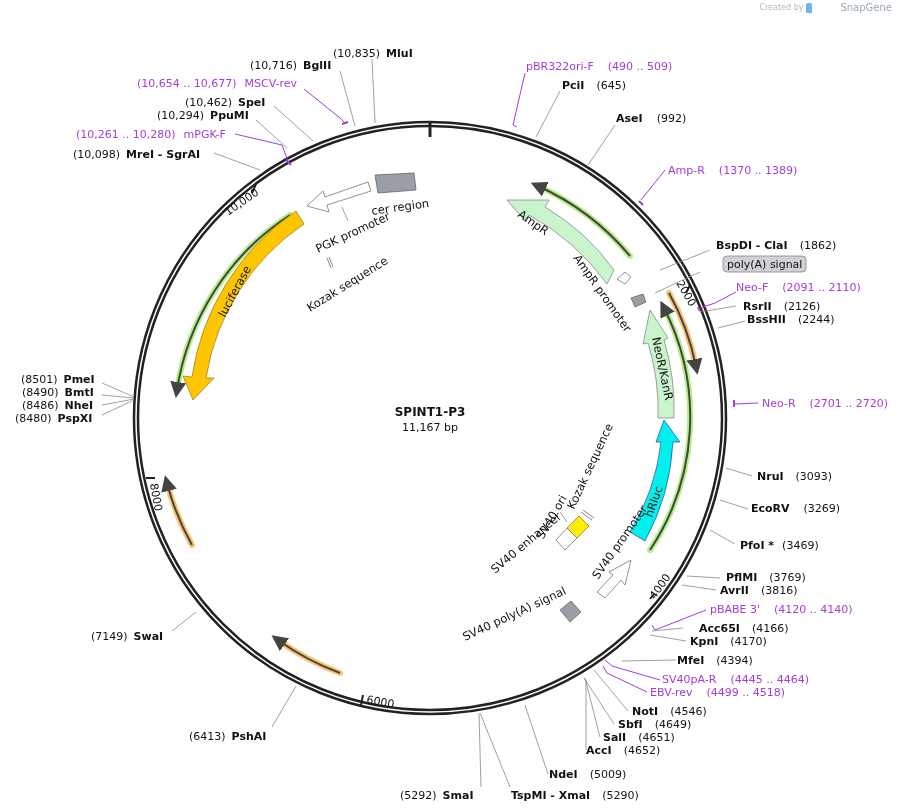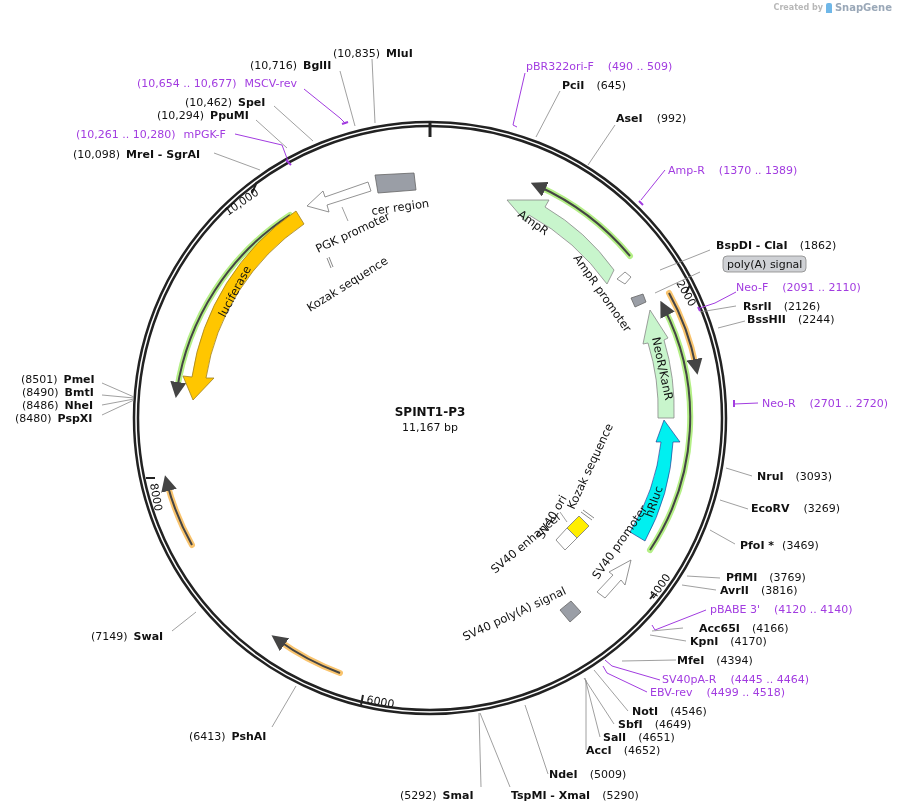--- a/index.html
+++ b/index.html
@@ -3,22 +3,22 @@
 <meta charset="utf-8">
 <style>
   html, body { margin: 0; padding: 0; background: #ffffff; }
   body { width: 902px; height: 812px; position: relative; overflow: hidden; font-family: "DejaVu Sans", sans-serif; }
   #map { position: absolute; left: 0; top: 0; width: 902px; height: 812px; }
   .lbl { font-family: "DejaVu Sans", sans-serif; font-size: 11px; fill: #111; }
   .enz { font-weight: bold; }
   .pos { font-weight: normal; }
   .primer { fill: #a23ce0; font-size: 11px; font-family: "DejaVu Sans", sans-serif; }
   .feat-lbl { font-size: 11.5px; fill: #111; font-family: "DejaVu Sans", sans-serif; }
-  .credit { position: absolute; right: 10px; top: 2px; font-size: 8px; color: #b8b8b8; font-family: "DejaVu Sans", sans-serif; display: flex; align-items: center; gap: 3px; font-weight: bold; }
-  .credit .sg { color: #9aa8b8; font-size: 10px; }
+  .credit { position: absolute; right: 10px; top: 2px; font-size: 8px; color: #b8b8b8; font-family: "DejaVu Sans", sans-serif; display: flex; align-items: center; gap: 3px; }
+  .credit .sg { color: #9aa8b8; font-size: 10px; margin-left: 25px; }
   .credit .logo { width: 6px; height: 10px; background: #6fb7e8; border-radius: 2px 2px 0 0; display: inline-block; }
 </style>
 </head>
 <body>
 
 <div class="credit">
   <span>Created by</span>
   <span class="logo"></span>
   <span class="sg">SnapGene</span>
 </div>

